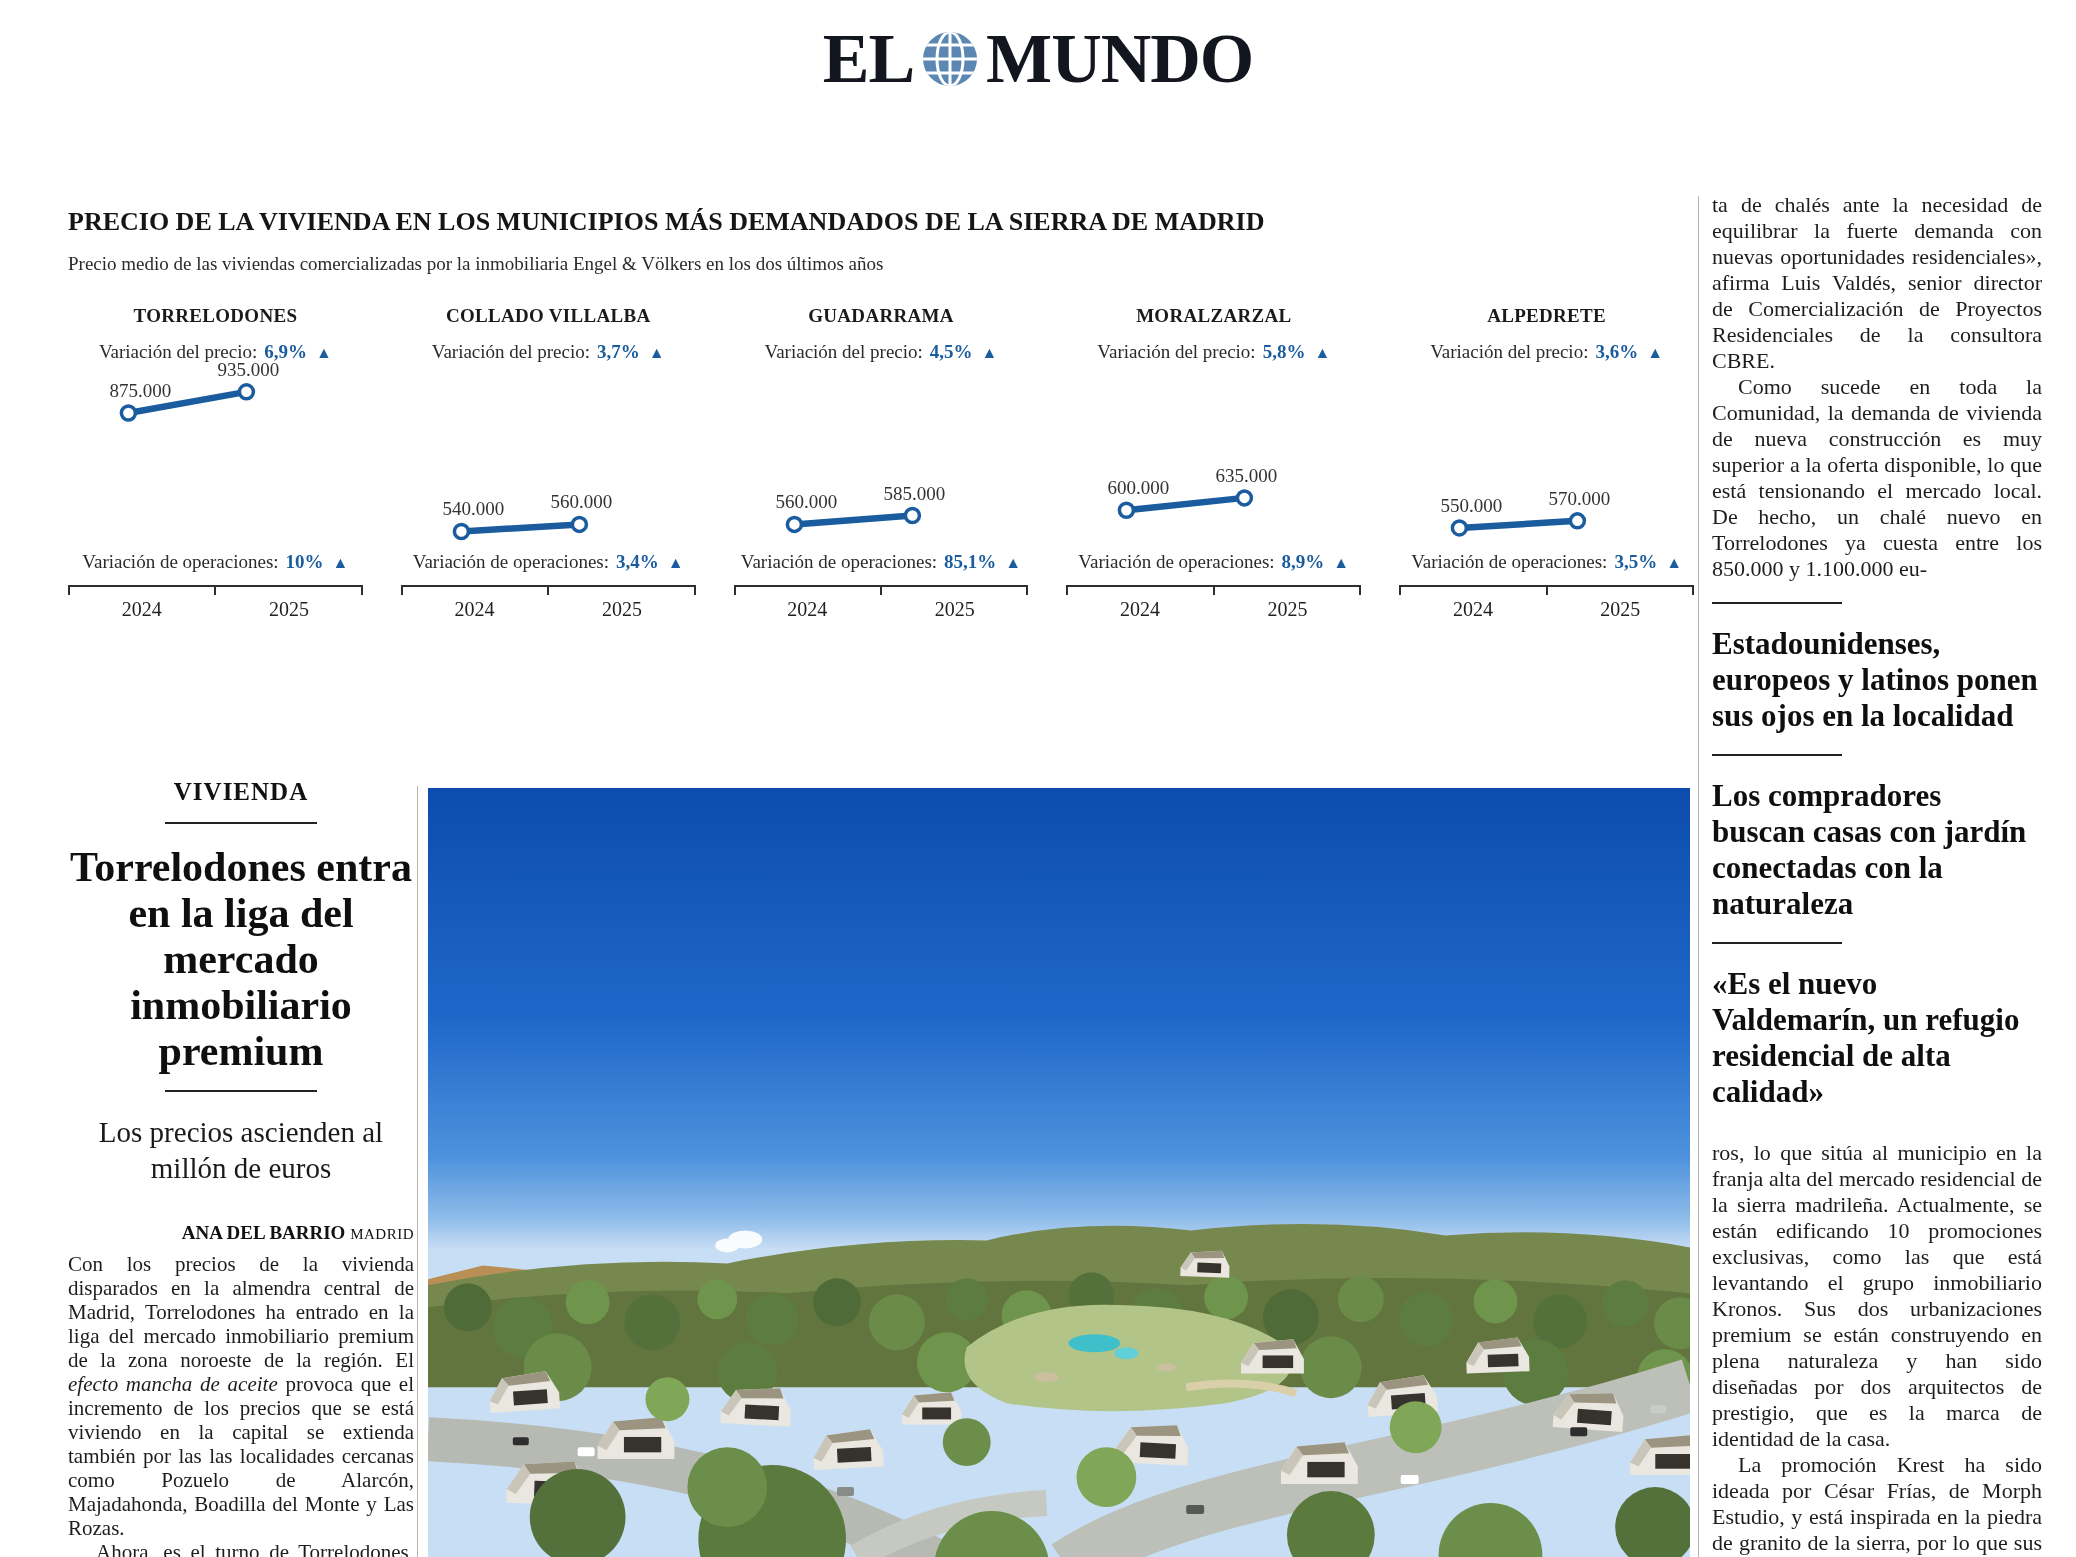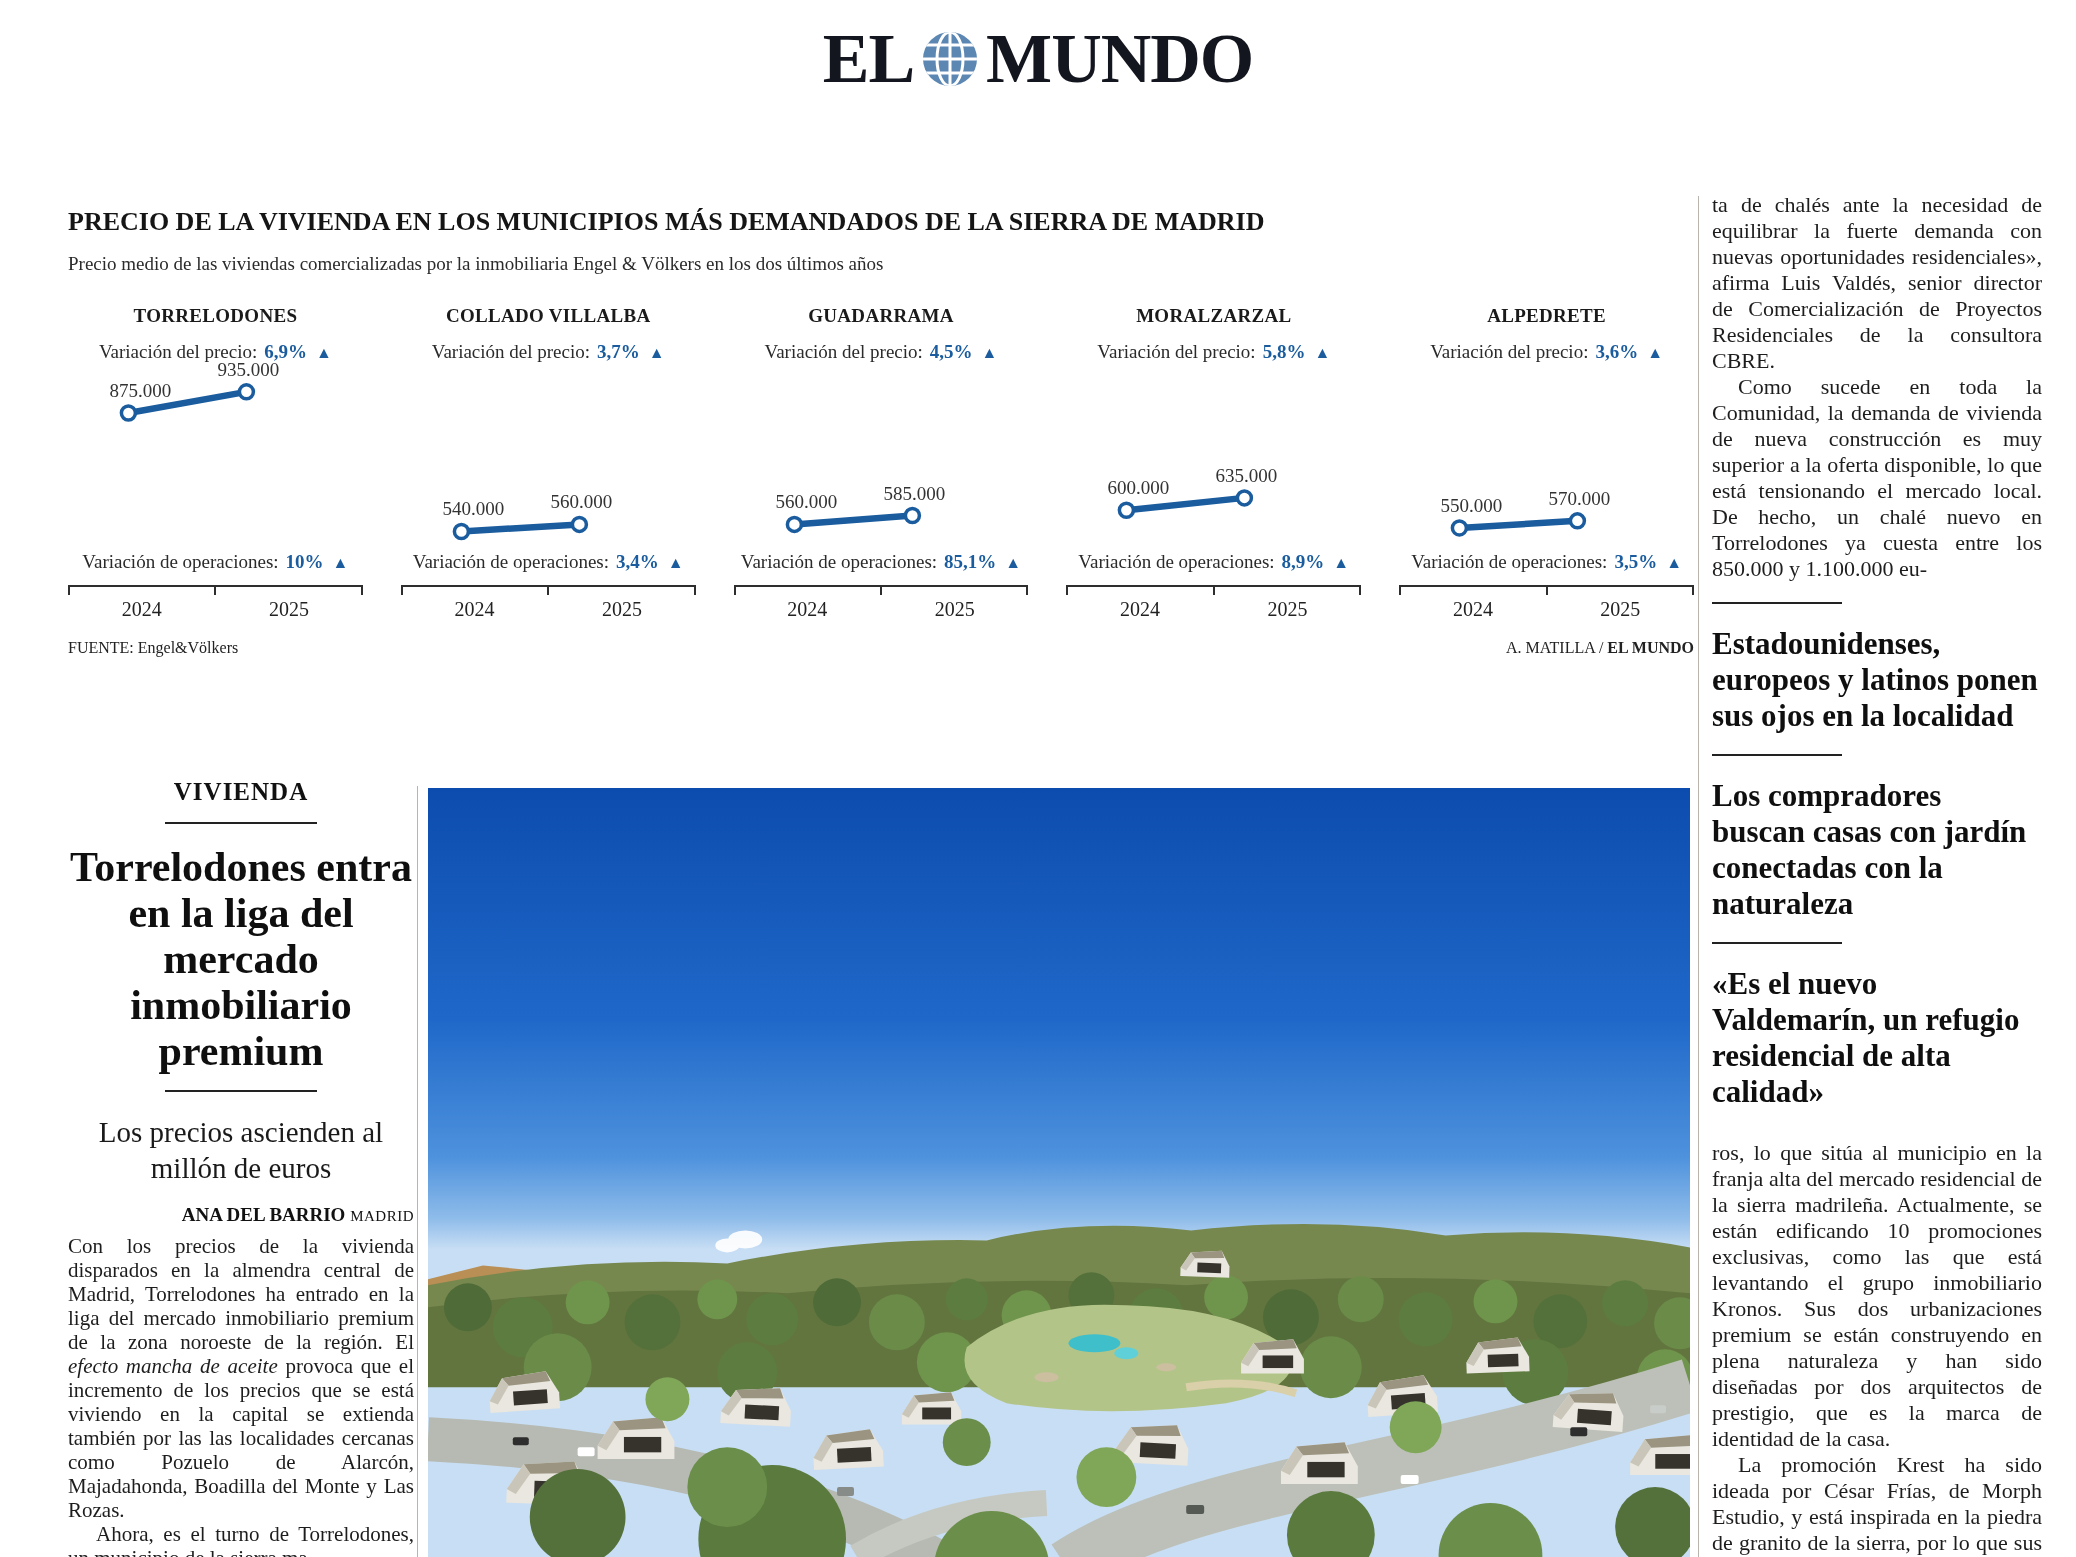--- a/index.html
+++ b/index.html
@@ -31,21 +31,21 @@
   .years{display:flex;margin-top:2px;}
   .years span{flex:1;text-align:center;font-size:20px;color:#222;}
   .g-footer{display:flex;justify-content:space-between;margin-top:18px;font-size:16px;color:#222;}
   .credit b{font-weight:bold;}
   
   .left-col{position:absolute;left:68px;top:778px;width:346px;}
   .kicker{text-align:center;font-weight:bold;font-size:25px;letter-spacing:1px;color:#111;}
   .srule{border:none;border-top:2px solid #222;width:152px;margin:16px auto 0 auto;}
   .headline{margin:20px 0 3px 0;text-align:center;font-weight:bold;font-size:42px;line-height:46px;color:#0f0f0f;}
   .subhead{margin:22px 0 0 0;text-align:center;font-weight:normal;font-size:29px;line-height:36px;color:#1a1a1a;}
-  .byline{margin-top:18px;text-align:right;font-size:19px;color:#111;font-family:Liberation Serif, serif;}
+  .byline{margin-top:36px;text-align:right;font-size:19px;color:#111;font-family:Liberation Serif, serif;}
   .byline .name{font-weight:bold;}
   .byline .place{font-size:15px;letter-spacing:.5px;}
   .body-l{margin:8px 0 0 0;font-size:21px;line-height:24px;text-align:justify;color:#1d1d1d;}
   .body-l.indent{text-indent:28px;margin-top:0;}
   .italic{font-style:italic;}
   
   .vrule{position:absolute;width:1px;background:#b9b5ae;}
   .vrule.mid{left:417px;top:786px;bottom:0;}
   .vrule.right{left:1698px;top:196px;bottom:0;}
   
@@ -214,24 +214,20 @@
             <i class="r"></i>
           </div>
         <div class="years">
           <span>2024</span>
           <span>2025</span>
         </div>
       </div>
 
     </div>
 
-    <div class="g-footer">
-      <span class="source">FUENTE: Engel&amp;Völkers</span>
-      <span class="credit"><span>A. MATILLA / </span><b>EL MUNDO</b></span>
-    </div>
   </div>
 
   <div class="left-col">
     <div class="kicker">VIVIENDA</div>
     <hr class="srule">
     <h1 class="headline">Torrelodones entra en la liga del mercado inmobiliario premium</h1>
     <hr class="srule">
     <h2 class="subhead">Los precios ascienden al millón de euros</h2>
     <div class="byline">
       <span class="name">ANA DEL BARRIO</span>

